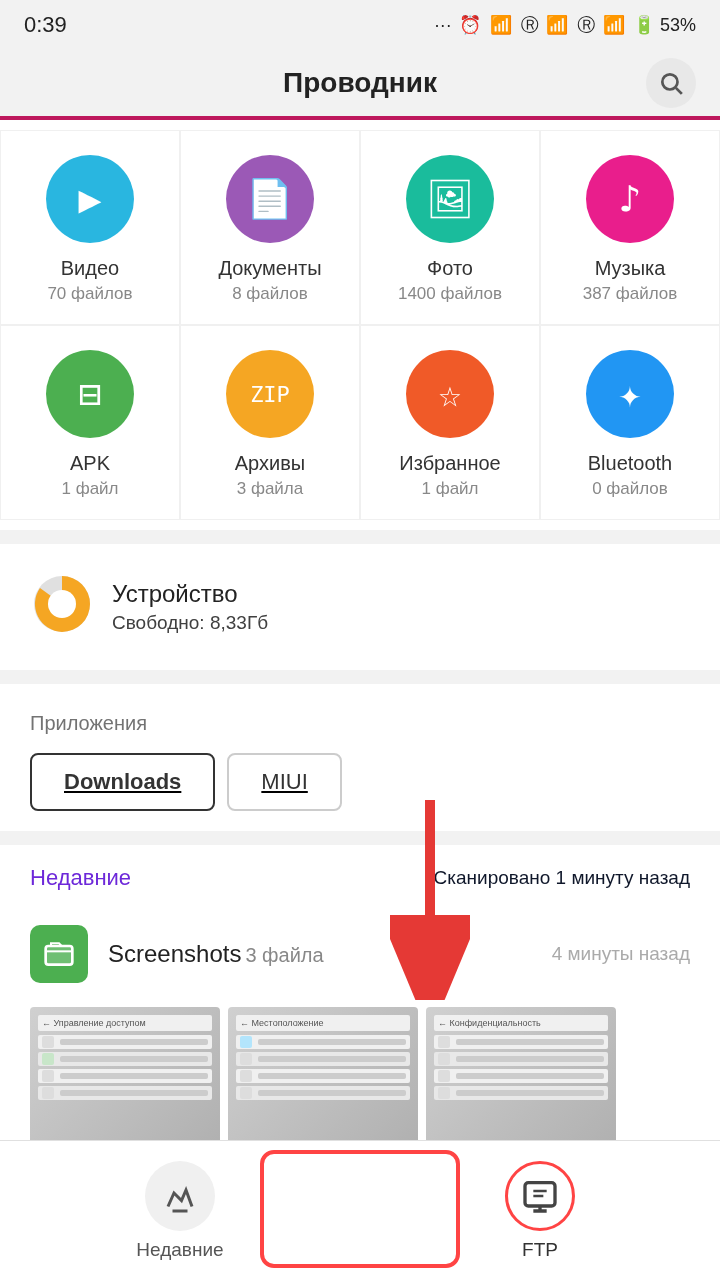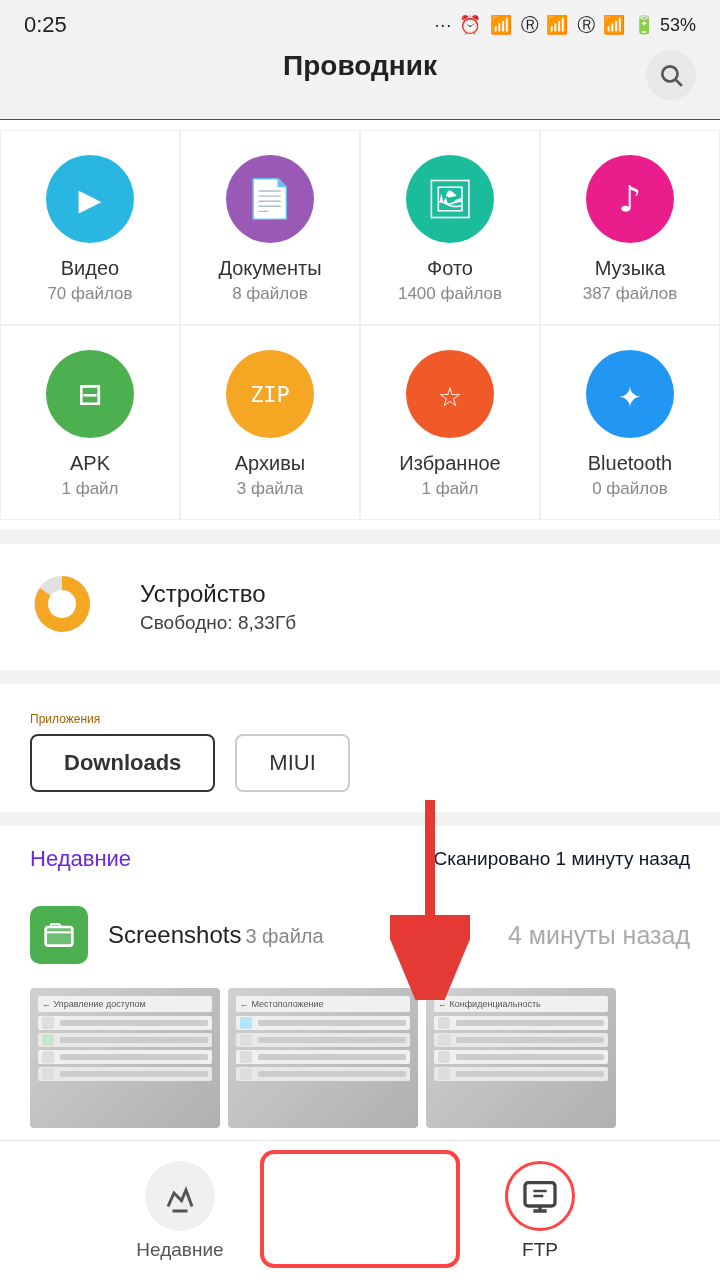--- a/index.html
+++ b/index.html
@@ -39,24 +39,24 @@
       align-items: center;
       gap: 4px;
       font-size: 18px;
     }
 
     
     .header {
       background: #f2f2f2;
       height: 70px;
       display: flex;
-      align-items: flex-start;
+      align-items: center;
       justify-content: center;
       position: relative;
-      border-bottom: 1px solid #be185d;
+      border-bottom: 4px solid #be185d;
     }
     .header-title {
       font-size: 28px;
       font-weight: 600;
       color: #222;
     }
     .search-btn {
       position: absolute;
       right: 24px;
       width: 50px;
@@ -124,21 +124,21 @@
       height: 14px;
       background: #f2f2f2;
     }
 
     
     .storage-section {
       background: #fff;
       padding: 28px 30px;
       display: flex;
       align-items: center;
-      gap: 40px;
+      gap: 12px;
     }
     .storage-icon {
       width: 70px;
       height: 70px;
       position: relative;
     }
     .storage-info {}
     .storage-name {
       font-size: 24px;
       font-weight: 500;
@@ -155,28 +155,29 @@
       width: 64px;
       height: 64px;
     }
 
     
     .apps-section {
       background: #fff;
       padding: 28px 30px 20px;
     }
     .section-label {
-      font-size: 12px;
-      color: #a16207;
-      margin-bottom: 8px;
+      font-size: 20px;
+      color: #737373;
+      margin-bottom: 18px;
     }
     .apps-list {
       display: flex;
       flex-wrap: wrap;
-      gap: 20px;
+      gap: 12px;
+      text-decoration: underline;
     }
     .app-item {
       border: 2px solid #ccc;
       border-radius: 8px;
       padding: 14px 32px;
       font-size: 22px;
       color: #333;
       font-weight: 500;
       cursor: pointer;
       background: #fff;
@@ -226,21 +227,21 @@
     }
     .recent-info {
       flex: 1;
     }
     .recent-name {
       font-size: 24px;
       font-weight: 500;
       color: #222;
     }
     .recent-time {
-      font-size: 25px;
+      font-size: 19px;
       color: #aaa;
       text-align: right;
     }
 
     
     .thumbnail-row {
       display: flex;
       gap: 8px;
       padding: 10px 30px 20px;
       background: #fff;
@@ -356,21 +357,21 @@
       border: 4px solid #ff4444;
       border-radius: 14px;
       z-index: 15;
       pointer-events: none;
     }
   </style>
 </head>
 <body>
 
 <div class="status-bar">
-  <span class="status-time">0:25</span>
+  <span class="status-time">0:39</span>
   <div class="status-icons">
     <span>···</span>
     <span>⏰</span>
     <span>📶</span>
     <span>Ⓡ</span>
     <span>📶</span>
     <span>Ⓡ</span>
     <span>📶</span>
     <div class="battery">
       <span>🔋</span>

